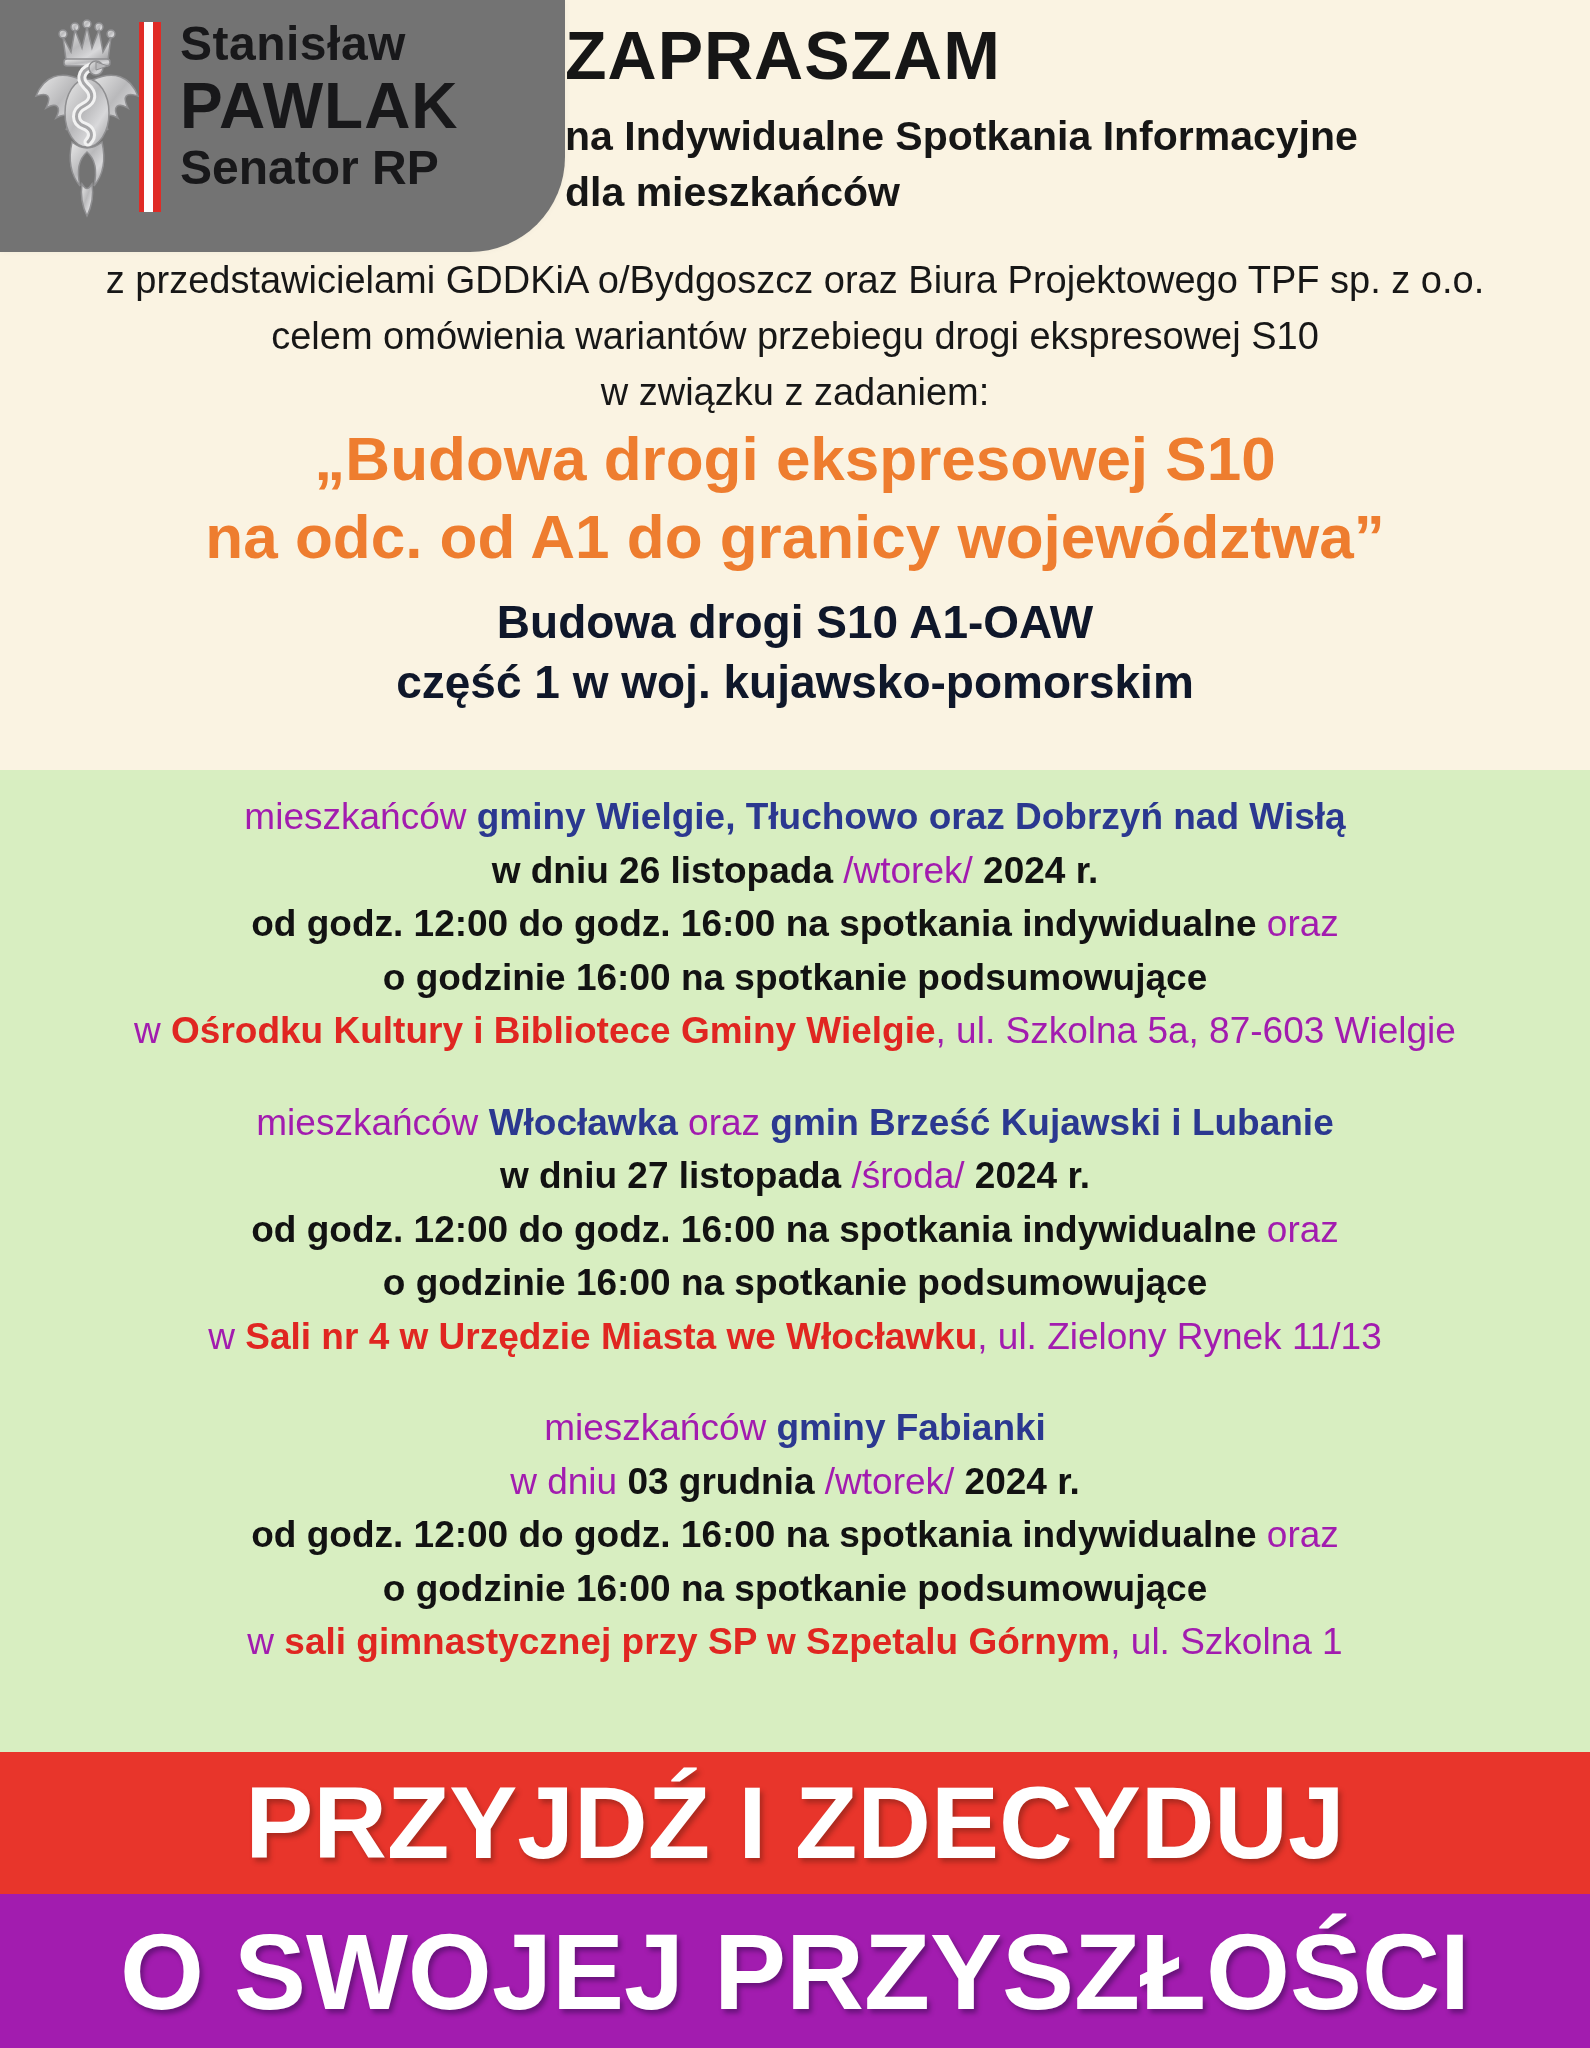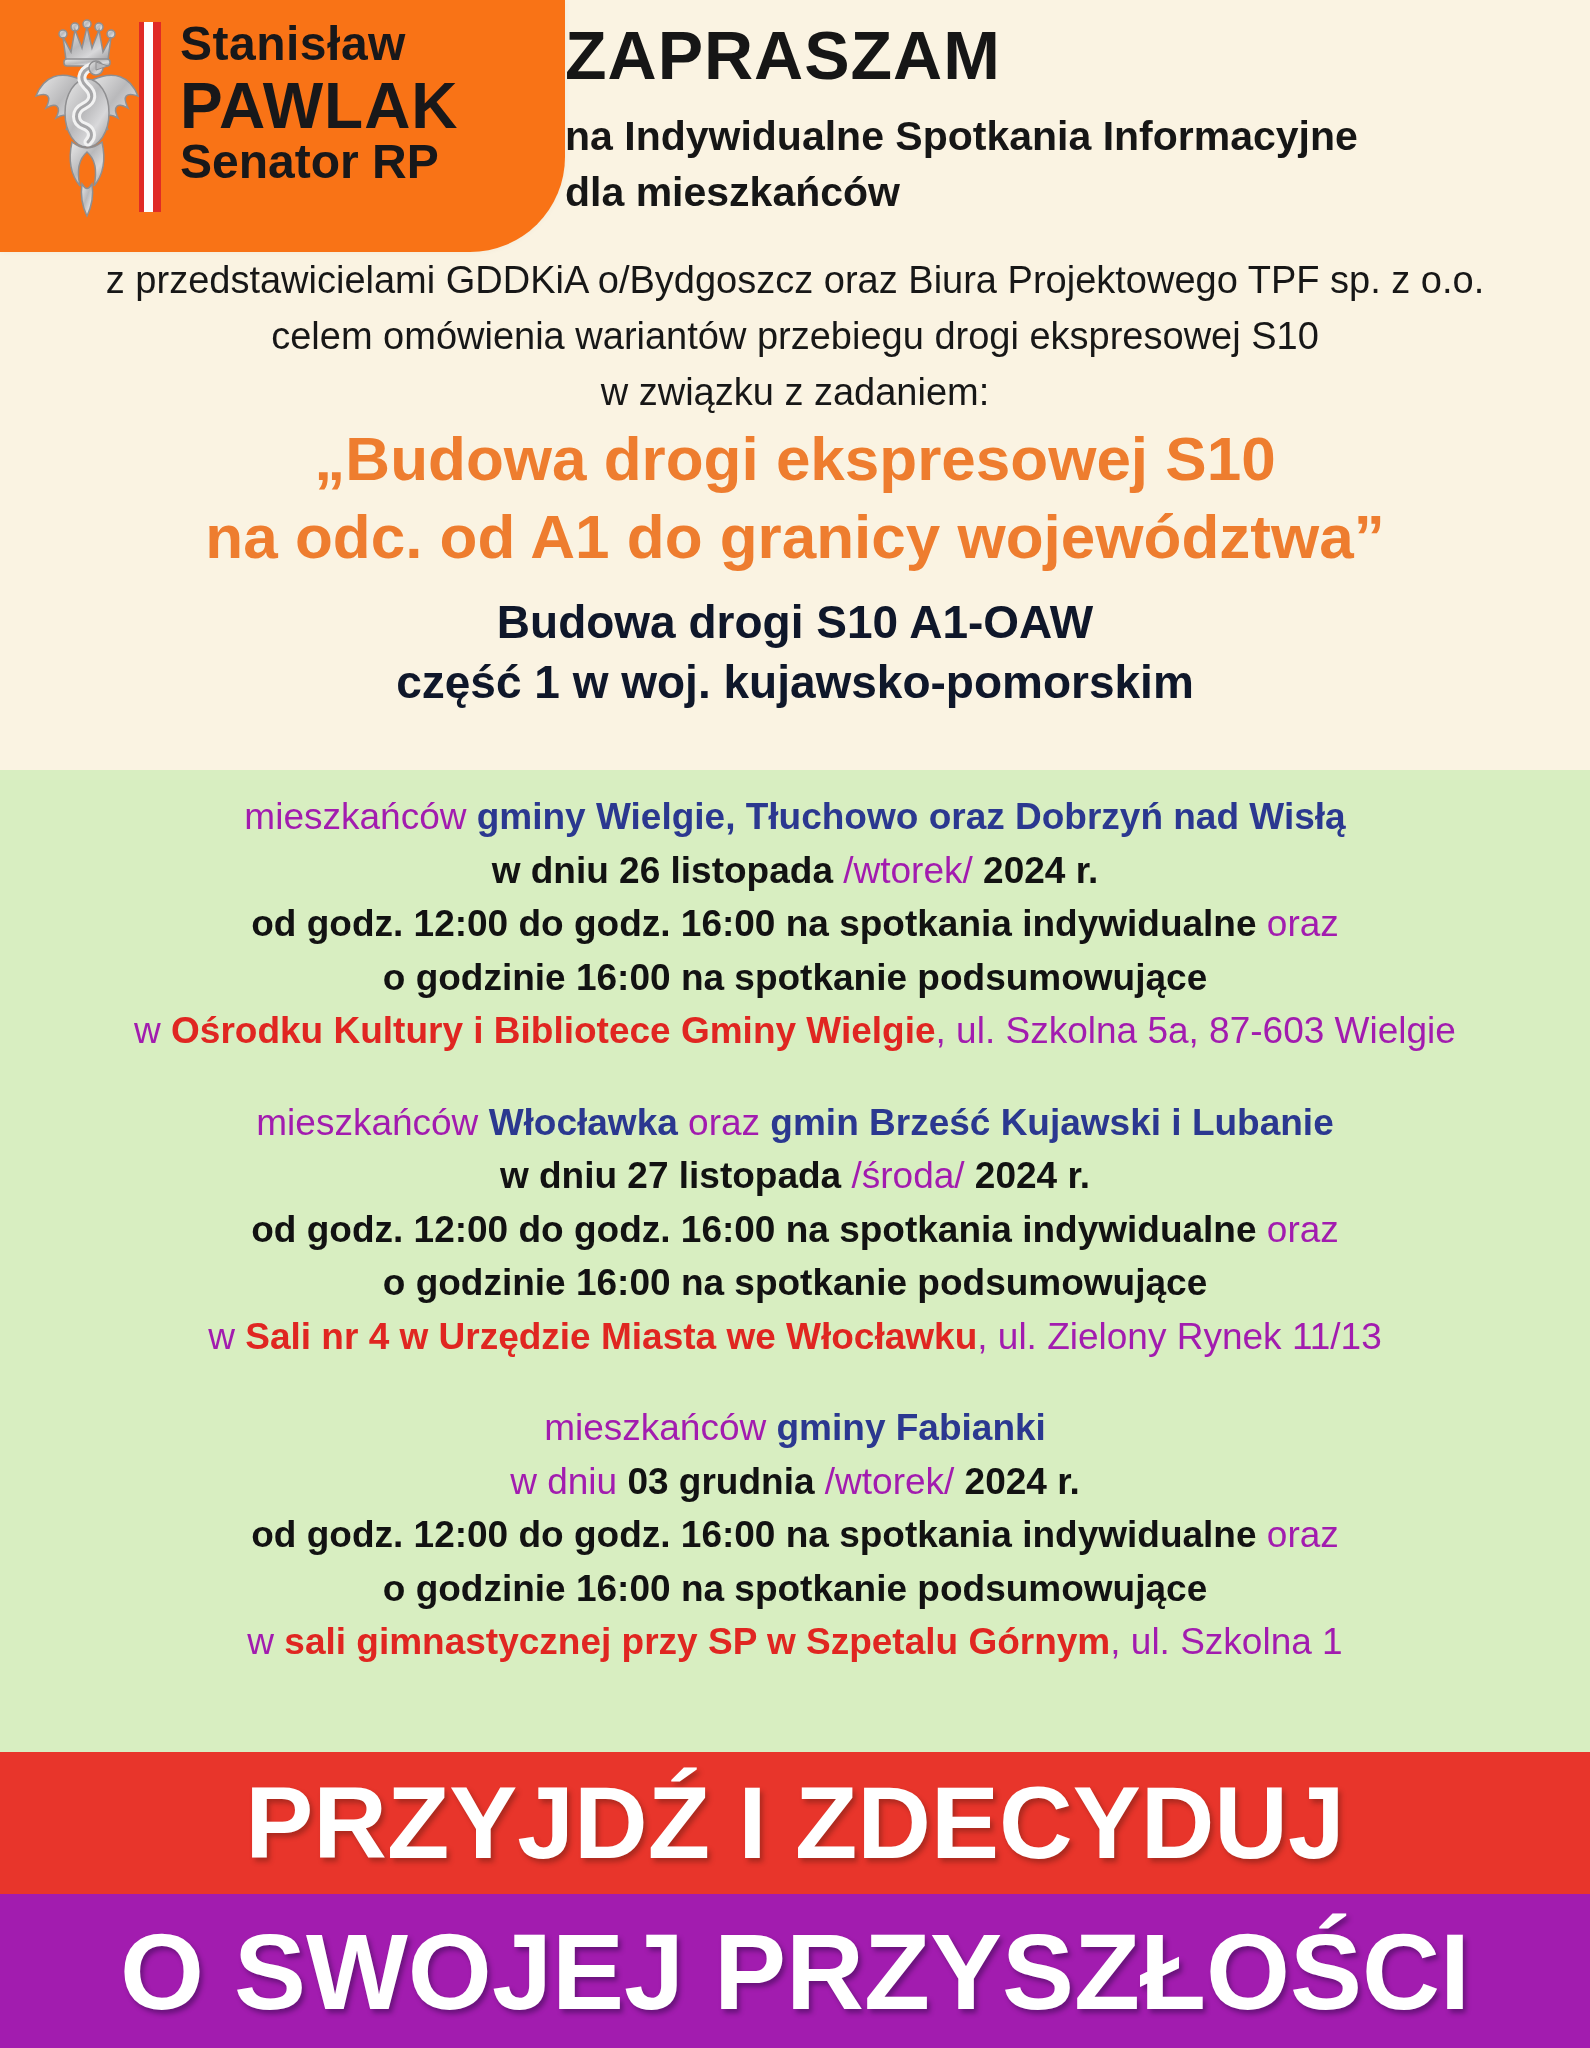--- a/index.html
+++ b/index.html
@@ -9,33 +9,33 @@
     width:1590px;height:2048px;
     background:#faf3e2;
     overflow:hidden;
   }
   
   .top-area{position:relative;width:100%;height:770px;background:#faf3e2;}
 
   .logo-panel{
     position:absolute;left:0;top:0;
     width:565px;height:252px;
-    background:#f97316;
+    background:#737373;
     border-bottom-right-radius:95px;
     box-shadow:0 0 6px rgba(0,0,0,0.04);
   }
   .eagle-wrap{position:absolute;left:30px;top:18px;width:115px;height:205px;}
   .flag-bar{
     position:absolute;left:139px;top:22px;width:22px;height:190px;
     background:linear-gradient(90deg,#e02b26 0 22%,#ffffff 22% 62%,#e02b26 62% 100%);
   }
   .logo-text{position:absolute;left:180px;top:20px;line-height:1;color:#18181a;white-space:nowrap;}
   .logo-name1{font-size:48px;font-weight:700;letter-spacing:0.5px;}
   .logo-name2{font-size:64px;font-weight:800;letter-spacing:1px;margin-top:6px;}
-  .logo-name3{font-size:48px;font-weight:700;}
+  .logo-name3{font-size:48px;font-weight:700;margin-top:6px;}
 
   .invite-header{
     position:absolute;left:565px;top:16px;width:1025px;
     text-align:left;color:#161616;
   }
   .invite-title{font-size:68px;font-weight:700;letter-spacing:1px;}
   .invite-sub{font-size:41px;font-weight:700;line-height:56px;margin-top:14px;}
 
   .intro{
     position:absolute;left:0;top:252px;width:100%;

